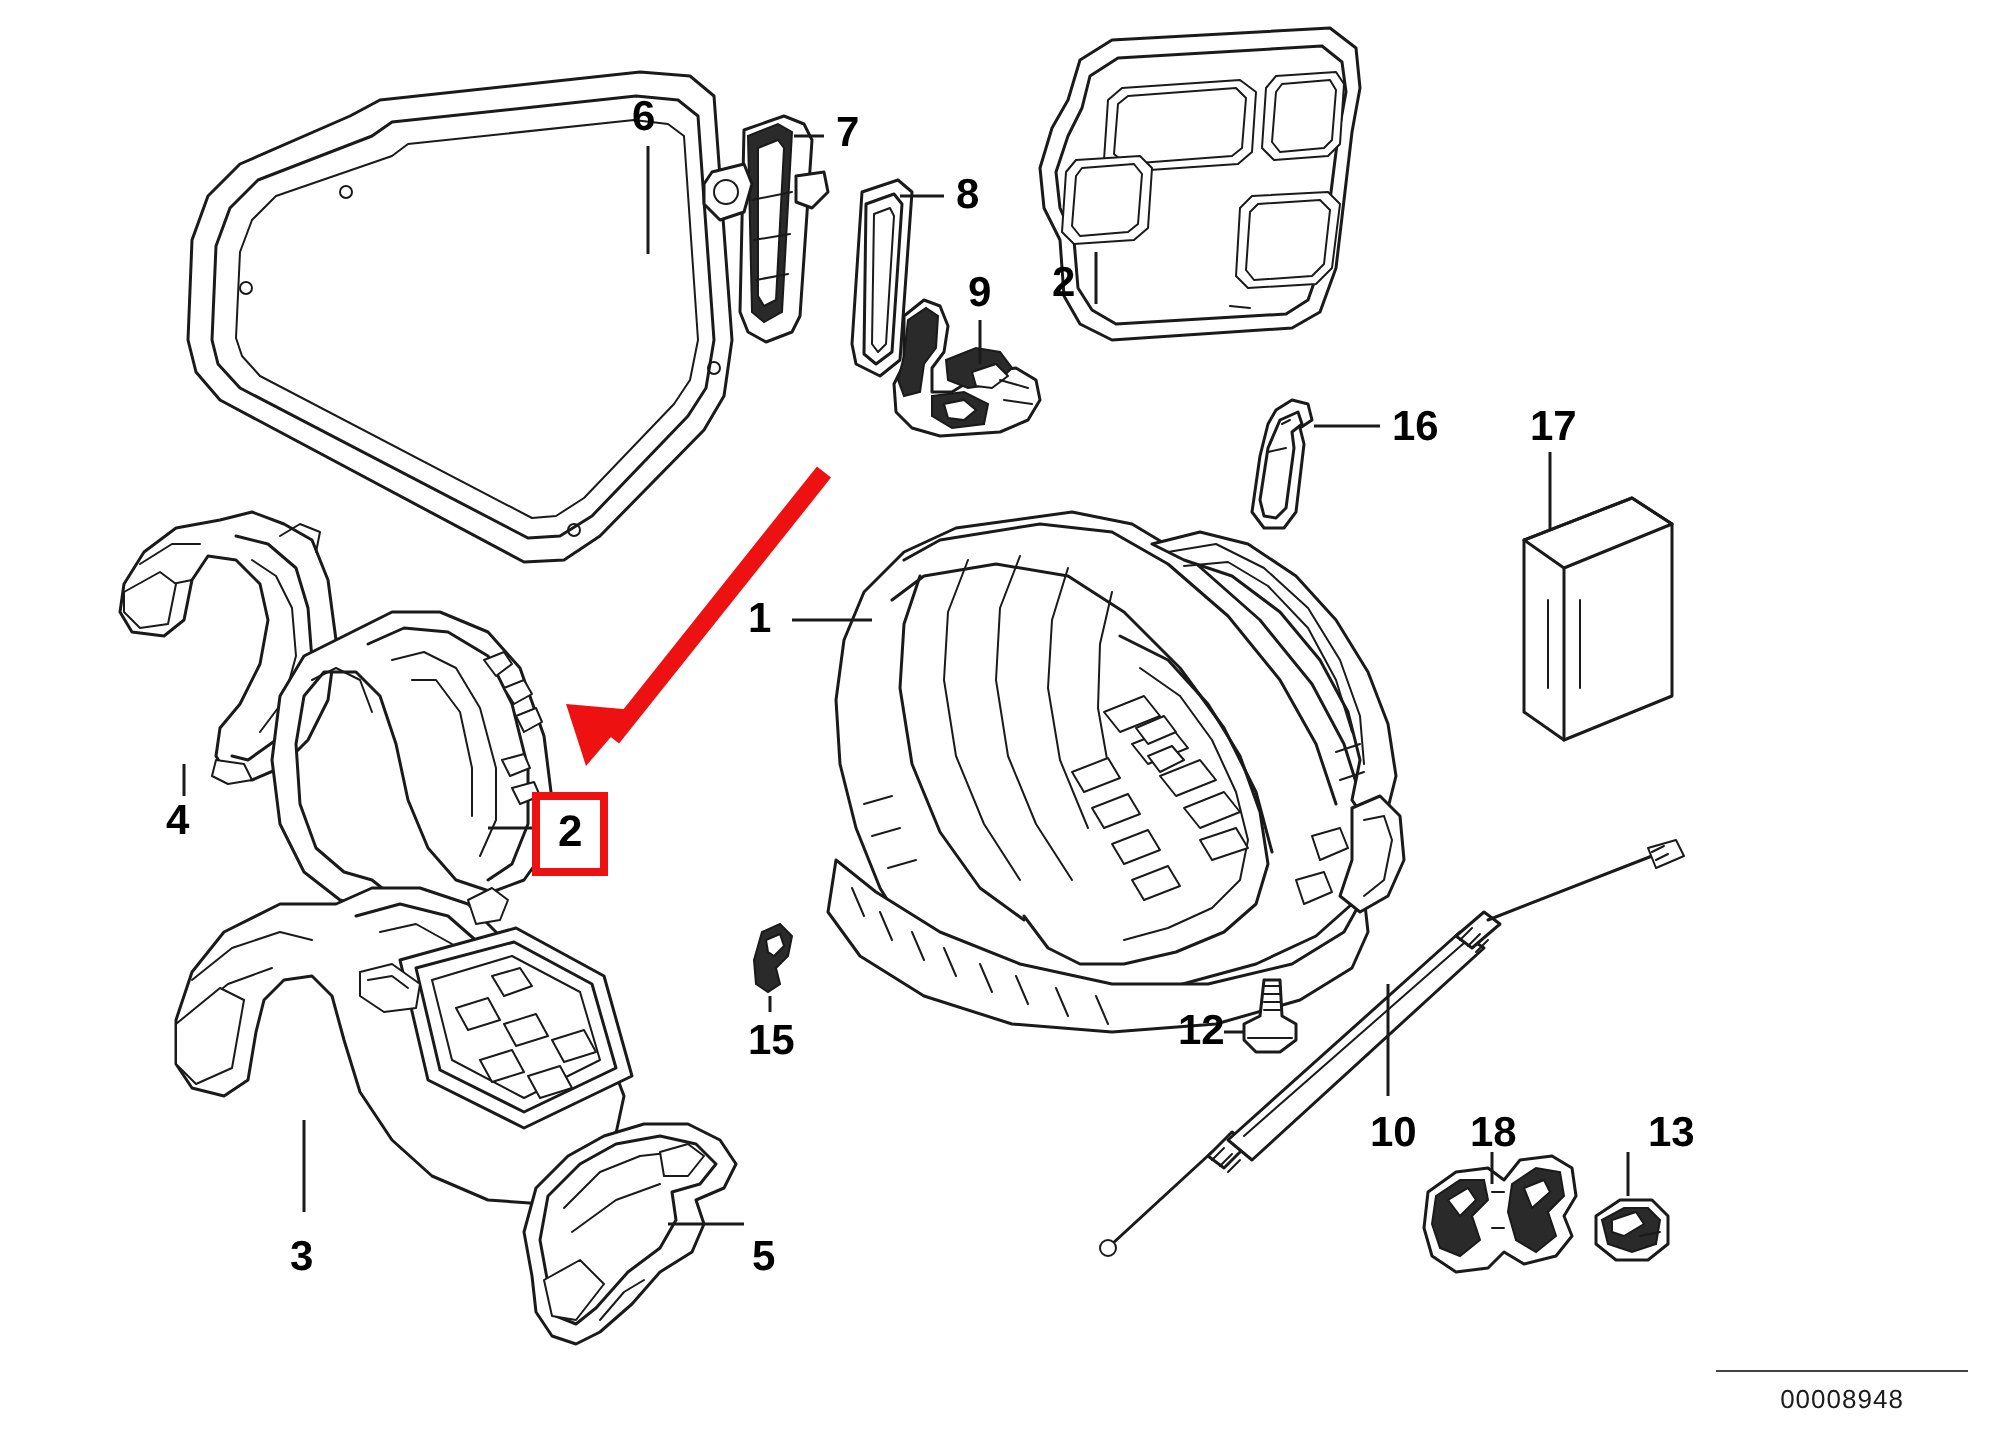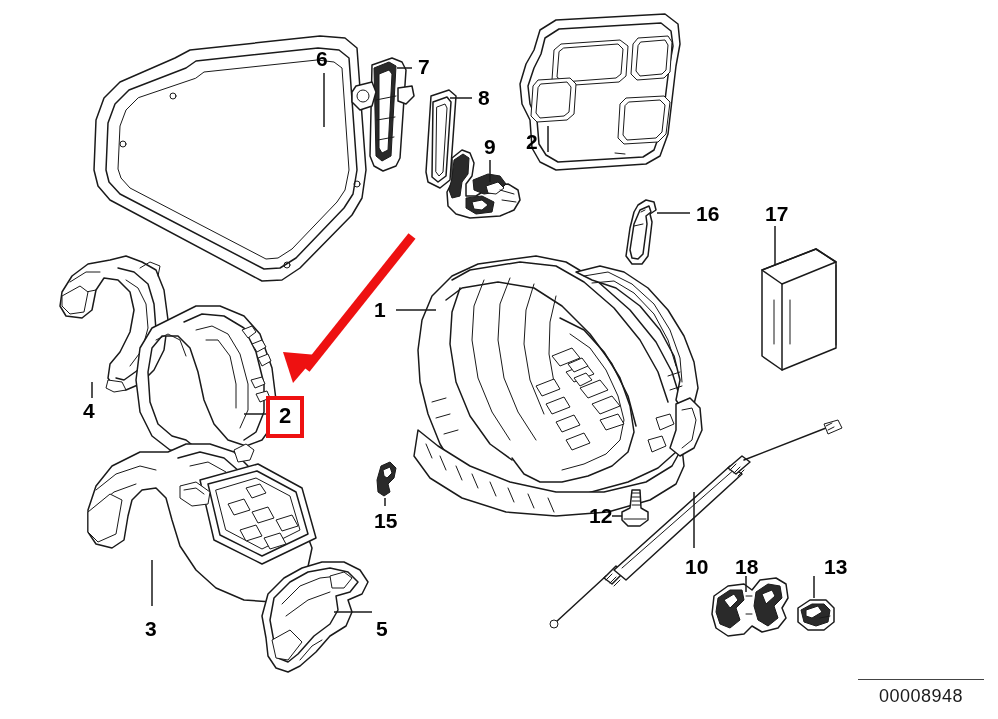--- a/index.html
+++ b/index.html
@@ -37,21 +37,21 @@
     border: 4px solid #ee1111;
     padding: 5px 9px 7px 9px;
     background: #ffffff;
     font-size: 22px;
   }
   #ref-number {
     position: absolute;
     right: 14px;
     bottom: 12px;
     font-family: "Liberation Sans", sans-serif;
-    font-size: 18px;
+    font-size: 13px;
     letter-spacing: 0.5px;
     color: #1b1b1b;
     text-align: center;
     padding-top: 6px;
     border-top: 1.5px solid #444;
     width: 126px;
   }
   .stroke { fill:none; stroke:#1a1a1a; stroke-linecap:round; stroke-linejoin:round; }
   .w1 { stroke-width: 1.5; }
   .w08 { stroke-width: 1; }

